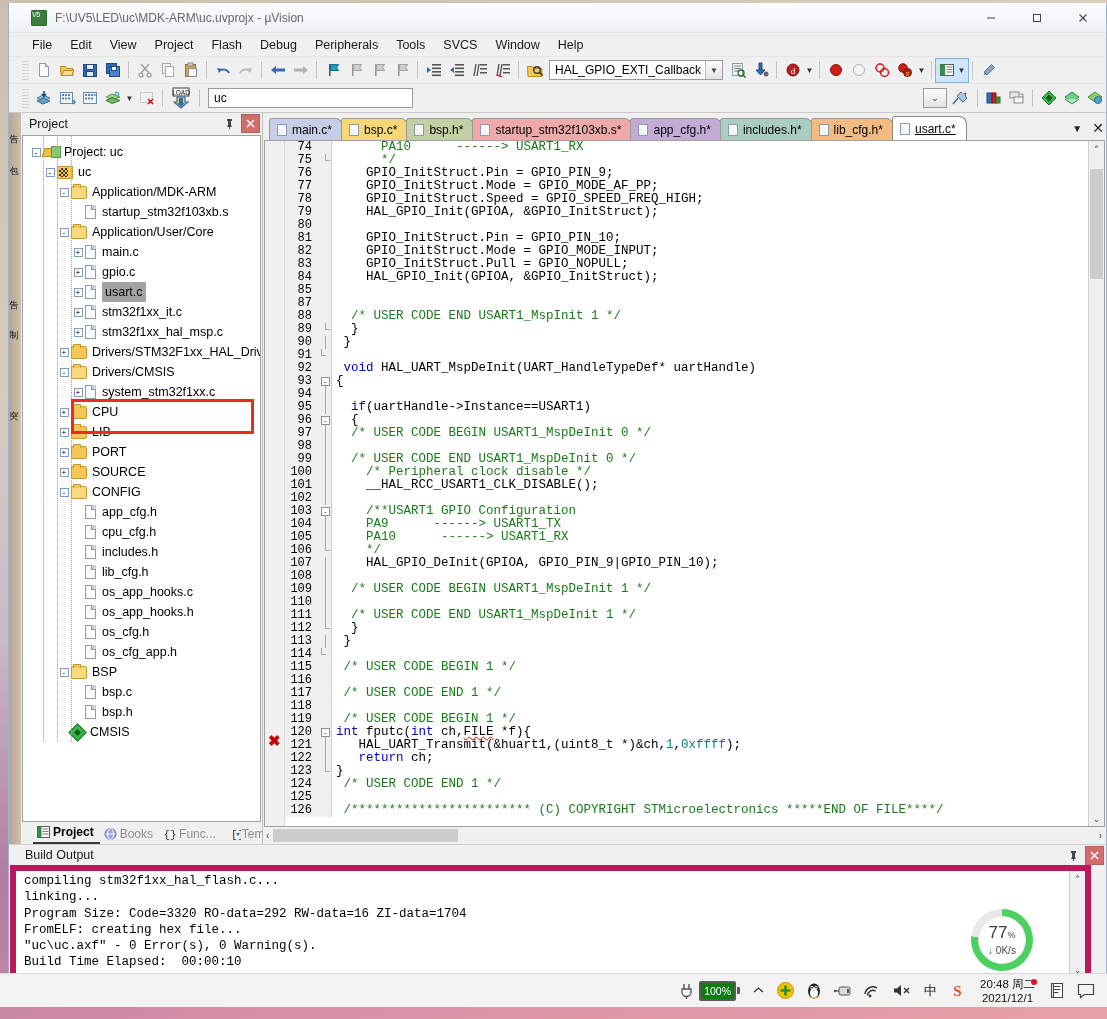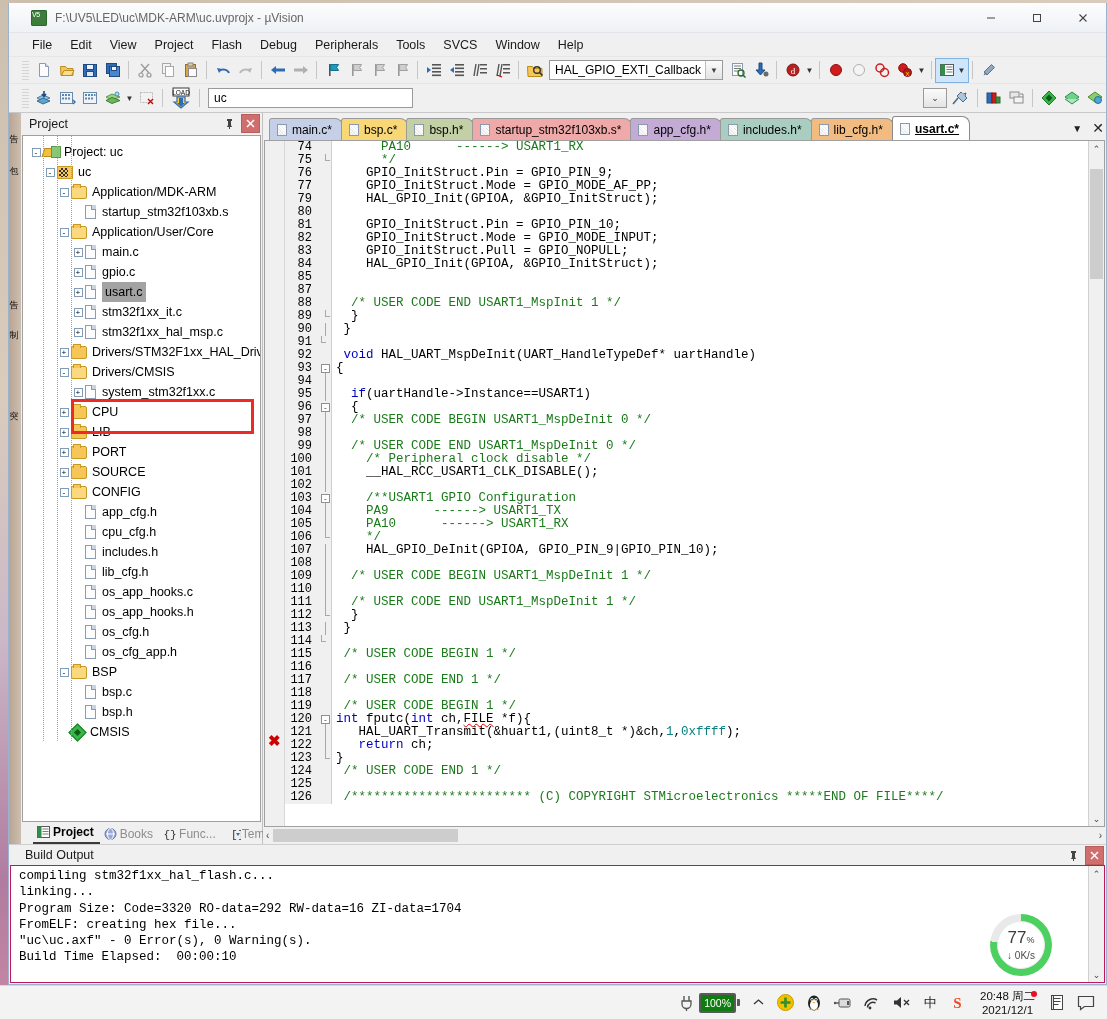--- a/index.html
+++ b/index.html
@@ -201,21 +201,21 @@
     border-radius: 3px 8px 0 0; margin-right: -2px; white-space: nowrap;
     position: relative;
   }
   .etab .tabfile {
     width: 10px; height: 12px; background: #fff; border: 1px solid #8a9bb0; flex: none;
     background-image: repeating-linear-gradient(45deg,#ececec 0 1px,#fff 1px 2px);
   }
   .etab.active {
     background: #fff; height: 24px; z-index: 4; border-color: #8a8a8a;
   }
-  .etab.active .etablabel { text-decoration: underline; font-weight: bold; }
+  .etab.active .etablabel { text-decoration: underline; }
   #tabright {
     position: absolute; right: 2px; bottom: 1px; display: flex; align-items: center; gap: 10px;
     padding-left: 6px; background: #f0f0f0; height: 22px;
   }
   .tabarrow { font-size: 10px; color: #222; }
   .tabclose { font-size: 14px; color: #222; }
   #codearea {
     flex: 1; display: flex; background: #fff; border: 1px solid #a0a0a0;
     margin: 0 1px; min-height: 0; position: relative; overflow: hidden;
   }
@@ -267,21 +267,21 @@
   #hscrollrow { height: 17px; display: flex; align-items: center; background: #f0f0f0; margin: 0 1px; }
   #hthumb { height: 13px; width: 185px; background: #cdcdcd; margin-left: 2px; }
   
   #buildpane { height: 140px; background: #f0f0f0; flex: none; display: flex; flex-direction: column; }
   #buildhdr {
     height: 21px; display: flex; align-items: center; font-size: 12.5px; padding-left: 16px;
     position: relative; color: #1a1a1a; border-top: 1px solid #cfcfcf;
   }
   #buildhdr .hbtns { position: absolute; right: 2px; top: 1px; display: flex; gap: 2px; }
   #buildbody {
-    flex: 1; background: #fff; border: 1px solid #be185d; margin: 0 1px 1px 1px;
+    flex: 1; background: #fff; border: 6px solid #be185d; margin: 0 15px 1px 1px;
     display: flex; position: relative; overflow: hidden;
   }
   #buildtext {
     flex: 1; font-family: "Liberation Mono", monospace; font-size: 12.5px;
     padding: 2px 0 0 8px; line-height: 16.3px; white-space: pre; color: #000;
   }
   #gauge {
     position: absolute; right: 52px; bottom: 6px; width: 62px; height: 62px;
     border-radius: 50%; background: conic-gradient(#4cd060 0deg, #4cd060 277deg, #e9e9e9 277deg, #e9e9e9 360deg);
     display: flex; align-items: center; justify-content: center;
@@ -291,21 +291,21 @@
     display: flex; flex-direction: column; align-items: center; justify-content: center;
     border: 1px solid #eaeaea;
   }
   #gaugepct { font-size: 17px; color: #3c3c3c; line-height: 15px; }
   #gaugepct span { font-size: 9px; }
   #gaugerate { font-size: 10px; color: #4a4a4a; margin-top: 2px; }
   #buildvs { width: 16px; background: #f0f0f0; border-left: 1px solid #d0d0d0;
     display: flex; flex-direction: column; justify-content: space-between; align-items: center; }
   
   #taskbar {
-    position: absolute; left: 0; bottom: 0; width: 1107px; height: 34px;
+    position: absolute; left: 0; bottom: 12px; width: 1107px; height: 34px;
     background: #f3f3f3; border-top: 1px solid #d8d8d8;
     display: flex; align-items: center; justify-content: flex-end; margin-top: 35px;
   }
   #tray { display: flex; align-items: center; gap: 0px; padding-right: 6px; }
   .trayitem { padding: 0 6px; display: flex; align-items: center; height: 34px; }
   #battery {
     display: flex; align-items: center;
   }
   #battbody {
     background: #107c10; color: #fff; font-size: 10.5px; padding: 2px 3px;
@@ -1095,20 +1095,21 @@
       </div>
       <div id="codearea">
         <div id="marginbar">
           <div id="errmark">✖</div>
         </div>
         <div id="codescroll">
           <div class="cline"><span class="lnum">74</span><span class="foldcol"></span><span class="ctext"><span class="cmt">      PA10      ------&gt; USART1_RX</span></span></div>
             <div class="cline"><span class="lnum">75</span><span class="foldcol"><span class="fend"></span></span><span class="ctext"><span class="cmt">      */</span></span></div>
             <div class="cline"><span class="lnum">76</span><span class="foldcol"></span><span class="ctext">    GPIO_InitStruct.Pin = GPIO_PIN_9;</span></div>
             <div class="cline"><span class="lnum">77</span><span class="foldcol"></span><span class="ctext">    GPIO_InitStruct.Mode = GPIO_MODE_AF_PP;</span></div>
+            <div class="cline"><span class="lnum">78</span><span class="foldcol"></span><span class="ctext">    GPIO_InitStruct.Speed = GPIO_SPEED_FREQ_HIGH;</span></div>
             <div class="cline"><span class="lnum">79</span><span class="foldcol"></span><span class="ctext">    HAL_GPIO_Init(GPIOA, &amp;GPIO_InitStruct);</span></div>
             <div class="cline"><span class="lnum">80</span><span class="foldcol"></span><span class="ctext"></span></div>
             <div class="cline"><span class="lnum">81</span><span class="foldcol"></span><span class="ctext">    GPIO_InitStruct.Pin = GPIO_PIN_10;</span></div>
             <div class="cline"><span class="lnum">82</span><span class="foldcol"></span><span class="ctext">    GPIO_InitStruct.Mode = GPIO_MODE_INPUT;</span></div>
             <div class="cline"><span class="lnum">83</span><span class="foldcol"></span><span class="ctext">    GPIO_InitStruct.Pull = GPIO_NOPULL;</span></div>
             <div class="cline"><span class="lnum">84</span><span class="foldcol"></span><span class="ctext">    HAL_GPIO_Init(GPIOA, &amp;GPIO_InitStruct);</span></div>
             <div class="cline"><span class="lnum">85</span><span class="foldcol"></span><span class="ctext"></span></div>
             <div class="cline"><span class="lnum">87</span><span class="foldcol"></span><span class="ctext"></span></div>
             <div class="cline"><span class="lnum">88</span><span class="foldcol"></span><span class="ctext"><span class="cmt">  /* USER CODE END USART1_MspInit 1 */</span></span></div>
             <div class="cline"><span class="lnum">89</span><span class="foldcol"><span class="fend"></span></span><span class="ctext">  }</span></div>

